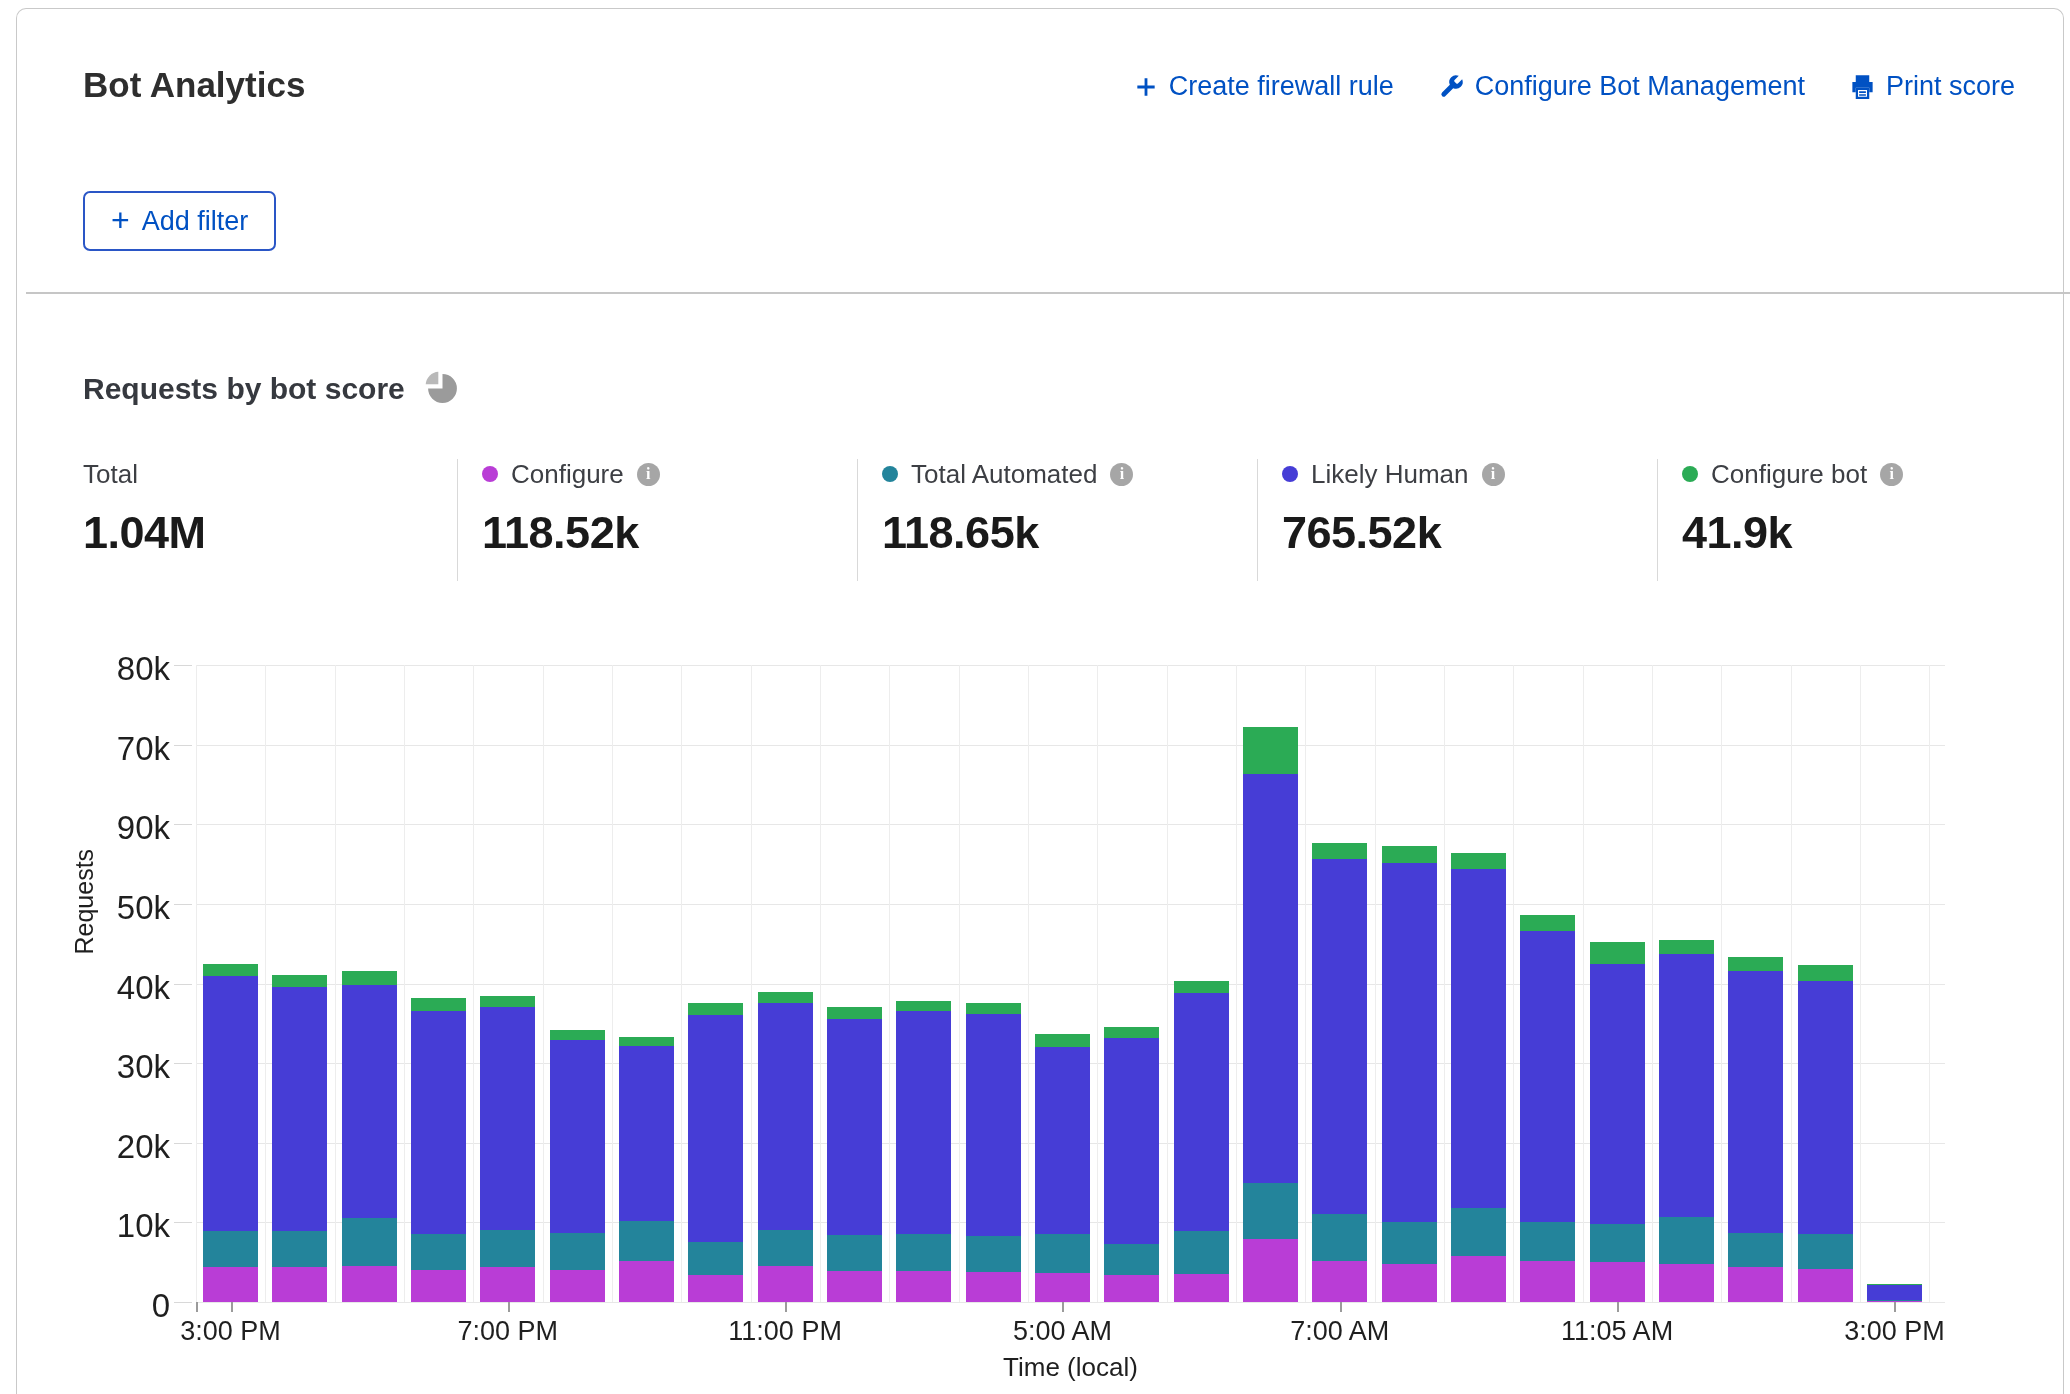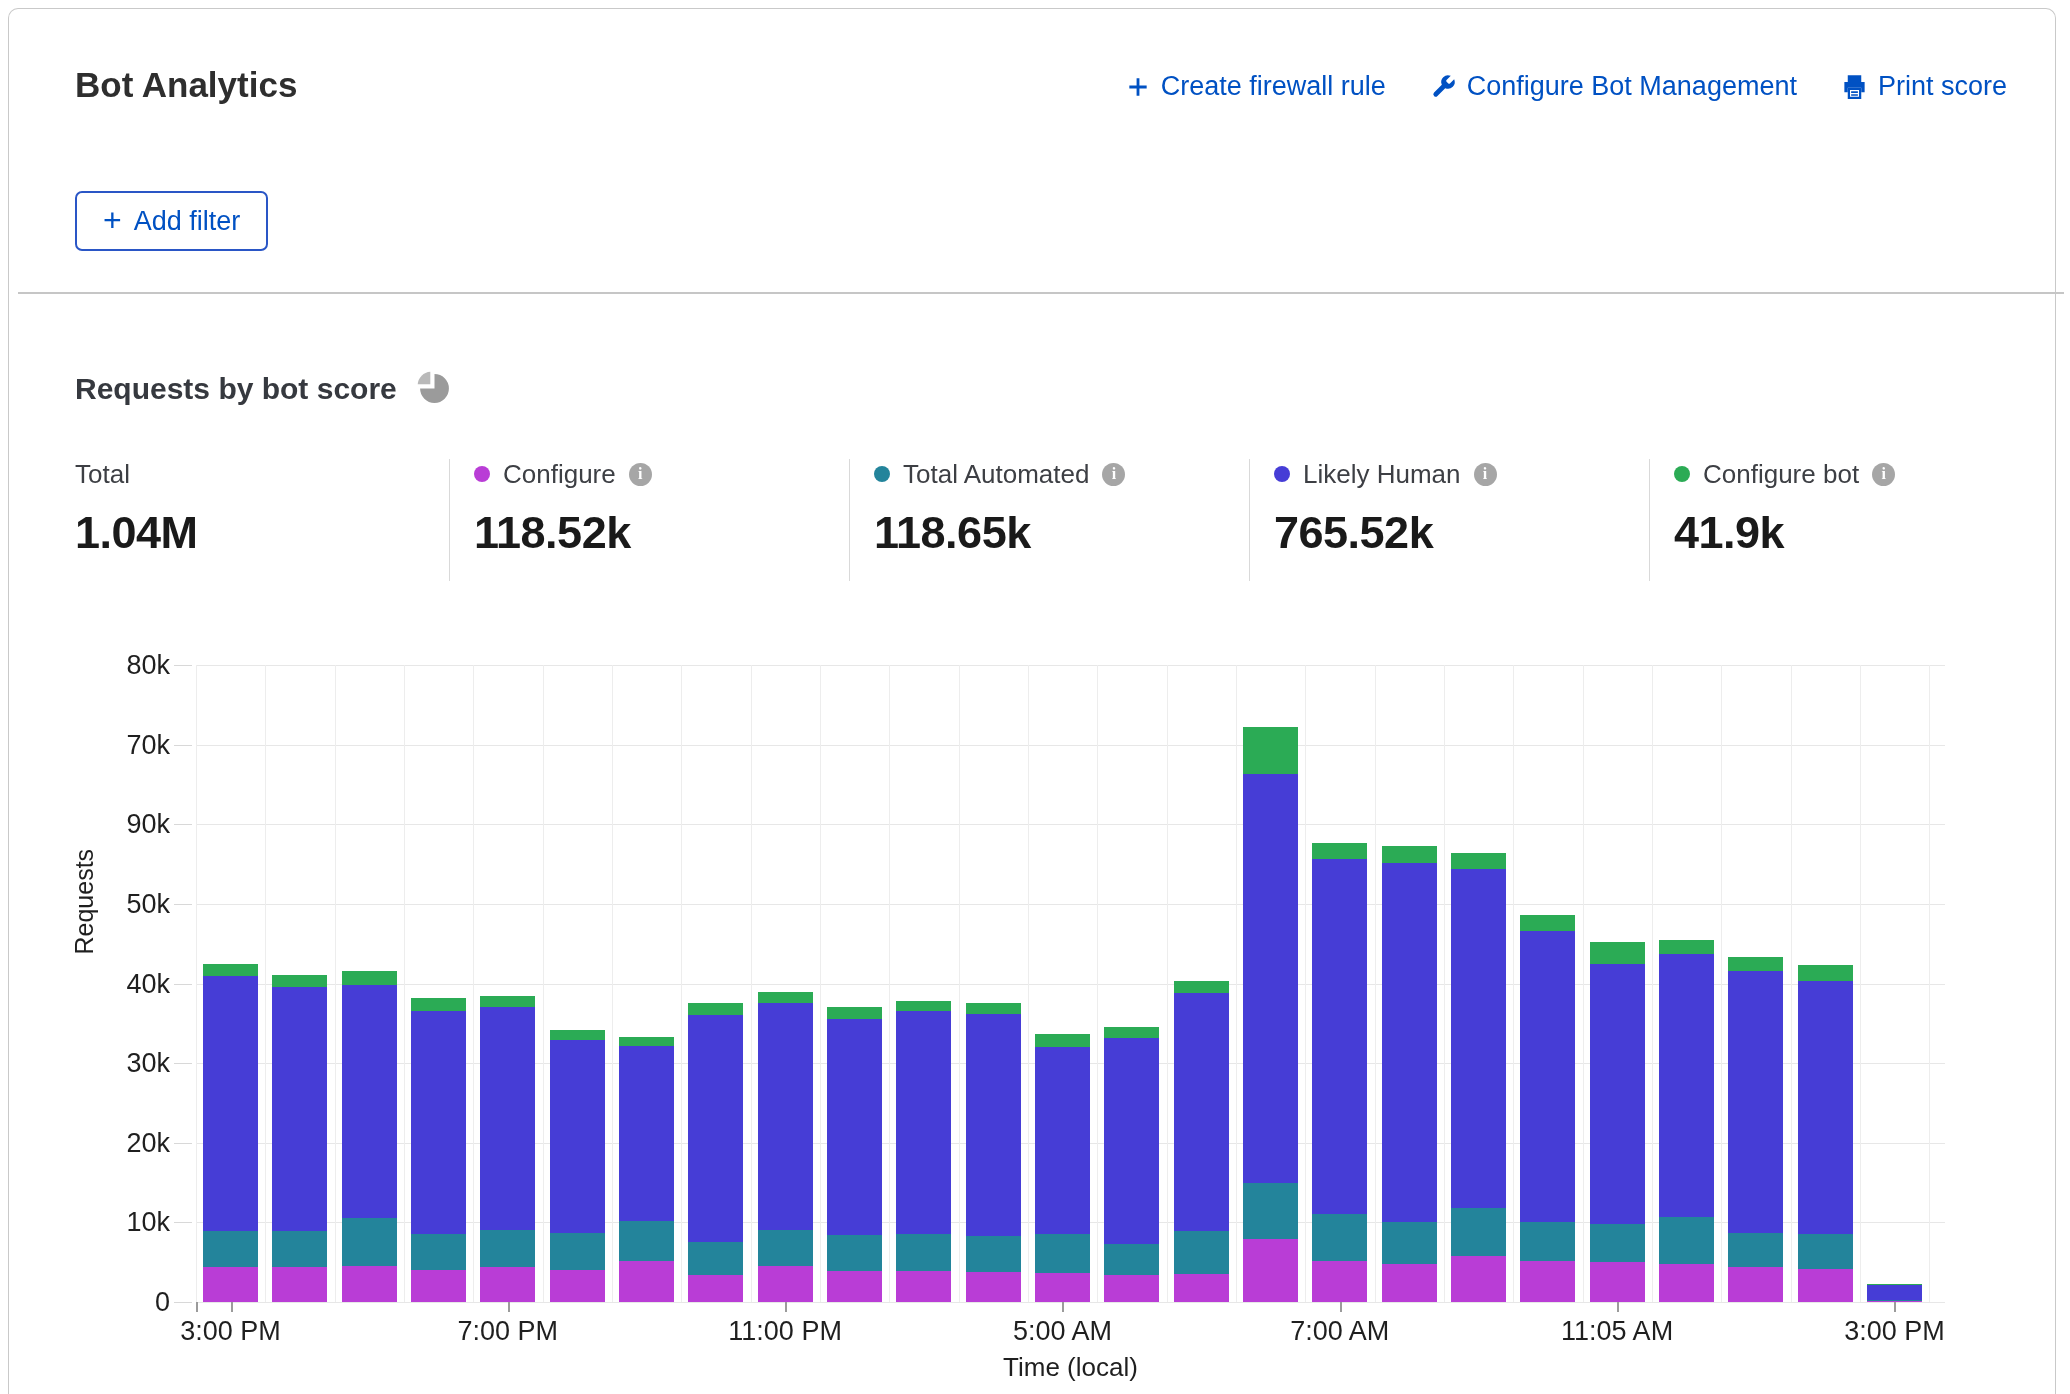--- a/index.html
+++ b/index.html
@@ -1,17 +1,17 @@
 <!DOCTYPE html>
 <html><head>
 <meta charset="utf-8">
 <style>
   * { margin:0; padding:0; box-sizing:border-box; }
   html,body { width:2070px; height:1394px; background:#fff; font-family:"Liberation Sans", sans-serif; color:#313131; overflow:hidden; }
-  .card { position:absolute; left:8px; top:8px; width:2048px; height:1386px; border:1px solid #c9c9c9; border-bottom:none; border-radius:10px 10px 0 0; background:#fff; }
+  .card { position:absolute; left:16px; top:8px; width:2048px; height:1386px; border:1px solid #c9c9c9; border-bottom:none; border-radius:10px 10px 0 0; background:#fff; }
   .page-title { position:absolute; left:66px; top:56px; font-size:35px; font-weight:700; color:#2e2e2e; }
   .actions { position:absolute; top:62px; right:48px; display:flex; align-items:center; gap:44px; }
   .action-link { display:flex; align-items:center; gap:10px; color:#0051c3; font-size:27px; cursor:pointer; }
   .action-link svg { display:block; }
   .btn-add-filter { position:absolute; left:66px; top:182px; height:60px; display:inline-flex; align-items:center; gap:12px; padding:0 26px; border:2px solid #2a56c6; border-radius:7px; color:#0051c3; font-size:27px; background:#fff; cursor:pointer; }
   .btn-add-filter .plus { font-size:32px; font-weight:400; line-height:1; margin-top:-3px; }
   .select { position:absolute; left:1690px; top:175px; width:310px; height:67px; border:2px solid #7f7f7f; border-radius:9px; display:flex; align-items:center; padding:0 26px; font-size:29px; color:#36393f; background:#fff; cursor:pointer; }
   .select .caret { margin-left:auto; width:0; height:0; border-left:11px solid transparent; border-right:11px solid transparent; border-top:14px solid #4b4b4b; }
   .divider { position:absolute; left:9px; top:283px; width:2046px; height:2px; background:#c6c6c6; }
   .section-title-row { position:absolute; left:66px; top:360px; display:flex; align-items:center; gap:18px; }
@@ -22,21 +22,21 @@
   .stat-head { display:flex; align-items:center; gap:13px; height:34px; }
   .stat-dot { width:16px; height:16px; border-radius:50%; }
   .stat-label { font-size:26px; color:#3d3f44; }
   .info-icon { width:23px; height:23px; border-radius:50%; background:#a6a6a6; color:#fff; font-size:16px; font-weight:700; display:inline-flex; align-items:center; justify-content:center; font-family:"Liberation Serif", serif; }
   .stat-value { margin-top:16px; font-size:45px; font-weight:700; color:#1a1a1a; letter-spacing:-0.5px; }
   .stat-sep { position:absolute; top:2px; width:1px; height:122px; background:#d9d9d9; }
   
   #chart { position:absolute; left:0; top:0; width:2070px; height:1394px; }
   .hgrid { position:absolute; height:1px; background:#e7e7e7; }
   .vgrid { position:absolute; width:1px; background:#ededed; }
-  .ytick-label { position:absolute; width:70px; text-align:right; font-size:27px; color:#1f1f1f; }
+  .ytick-label { position:absolute; width:70px; text-align:right; font-size:33px; color:#1f1f1f; }
   .ytick-dash { position:absolute; height:1px; width:18px; background:#d8d8d8; }
   .xtick { position:absolute; width:2px; height:10px; background:#9b9b9b; }
   .xtick-label { position:absolute; width:170px; text-align:center; font-size:27px; color:#1f1f1f; }
   .bar { position:absolute; display:flex; flex-direction:column-reverse; }
   .bar .seg { width:100%; }
   .axis-title-y { position:absolute; left:64px; top:920px; width:40px; font-size:25px; color:#1f1f1f; transform:rotate(-90deg); transform-origin:center; white-space:nowrap; }
   .axis-title-x { position:absolute; top:1352px; width:300px; text-align:center; font-size:26px; color:#1f1f1f; }
 </style>
 </head>
 <body>

